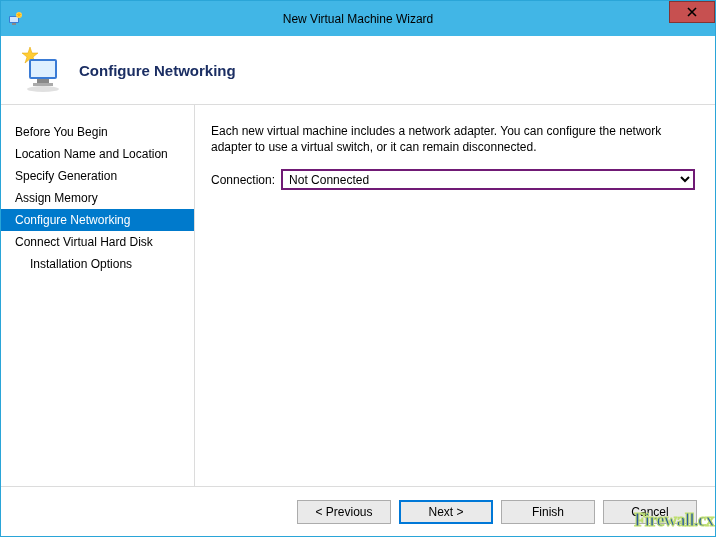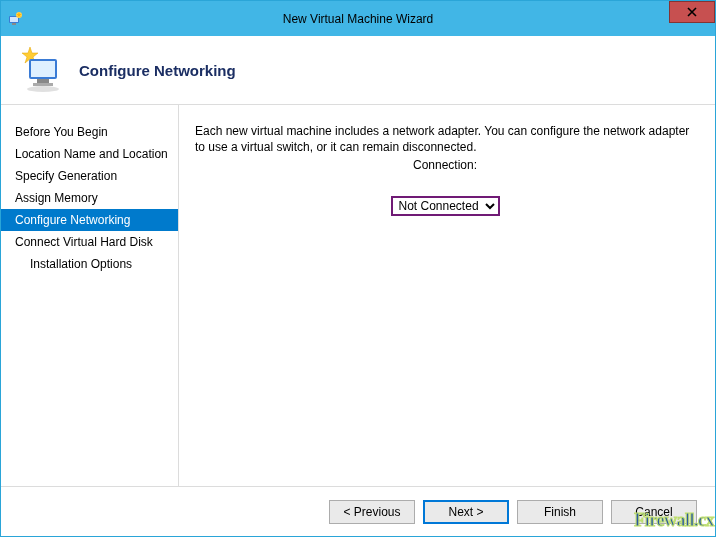--- a/index.html
+++ b/index.html
@@ -61,21 +61,21 @@
     font-size: 15px;
     font-weight: 600;
     color: #1b2e63;
   }
   .body {
     flex: 1;
     display: flex;
     background: #fff;
   }
   .sidebar {
-    width: 178px;
+    width: 194px;
     border-right: 1px solid #dcdcdc;
     padding-top: 16px;
   }
   .sidebar .step {
     padding: 4px 8px 4px 14px;
     color: #000;
     cursor: default;
     white-space: nowrap;
   }
   .sidebar .step.indent { padding-left: 29px; }
@@ -83,44 +83,44 @@
     background: #007acc;
     color: #fff;
   }
   .content {
     flex: 1;
     padding: 18px 20px 10px 16px;
     color: #000;
   }
   .content .desc {
     line-height: 1.35;
-    margin-bottom: 3px;
+    margin-bottom: 14px;
   }
   .field-row {
-    display: flex; align-items: center; gap: 24px; flex-direction: column;
+    display: flex; align-items: center; gap: 6px;
   }
   .field-row label { white-space: nowrap; }
   .field-row select {
     flex: 1;
     height: 21px;
     border: 2px solid #701a75;
     background: #fff;
     font: inherit;
     padding: 0 2px;
   }
   .footer {
     height: 50px;
     border-top: 1px solid #dcdcdc;
     display: flex; align-items: center; justify-content: flex-end;
     gap: 8px;
     padding-right: 18px;
     background: #fff;
   }
   .footer button {
-    width: 86px; height: 24px;
+    width: 94px; height: 24px;
     border: 1px solid #acacac;
     background: #eaeaea;
     font: inherit;
     cursor: default;
   }
   .footer button.primary {
     border: 2px solid #0078d7;
     background: #eaeaea;
   }
   .watermark {

